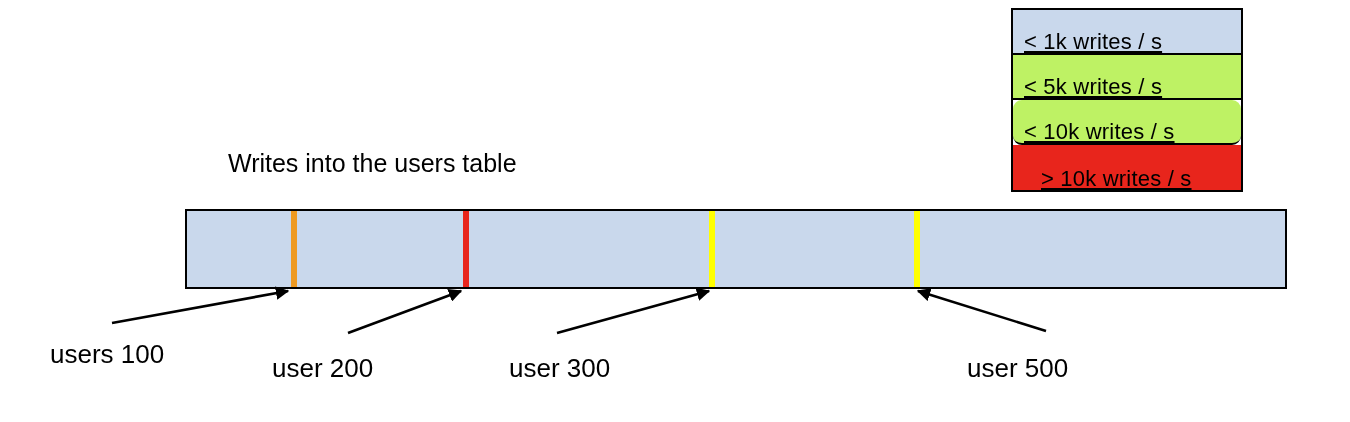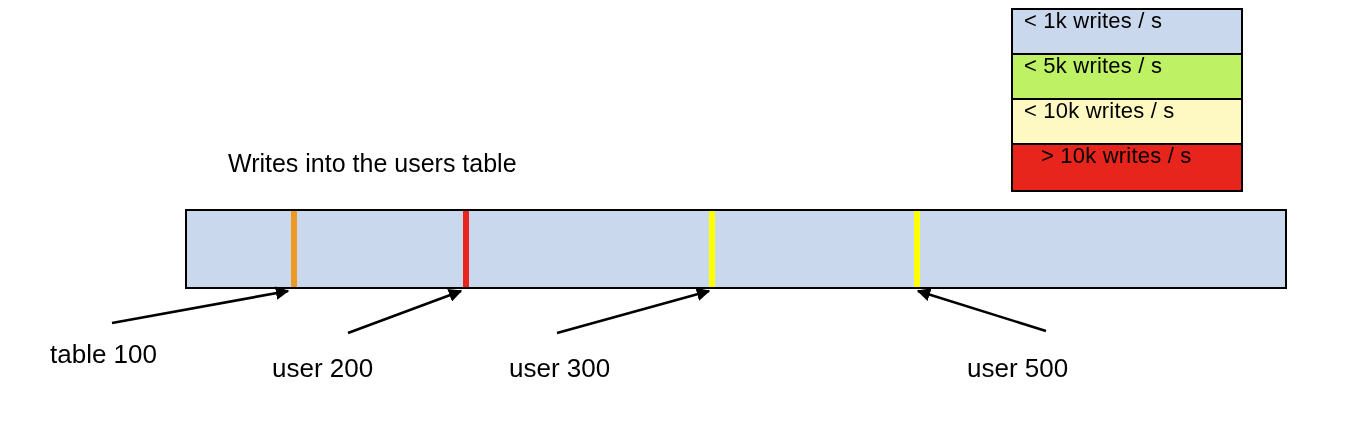--- a/index.html
+++ b/index.html
@@ -22,26 +22,27 @@
     left: 1011px;
     top: 8px;
     width: 232px;
     border: 2px solid #000000;
     box-sizing: border-box;
   }
   .legend-row {
     height: 45px;
     box-sizing: border-box;
     display: flex;
-    align-items: flex-start;
+    align-items: flex-end;
     padding-left: 11px;
     font-size: 22px;
     line-height: 1;
     letter-spacing: 0.2px;
     border-bottom: 2px solid #000000;
+    text-decoration: underline;
   }
   .legend-row:last-child {
     border-bottom: none;
     padding-left: 28px;
   }
 
   
   #chart-title {
     position: absolute;
     left: 200px;
@@ -91,21 +92,21 @@
 </head>
 <body>
 
 <div id="legend">
   <div class="legend-row" style="background: rgb(201, 216, 236);">
     <span>&lt; 1k writes / s</span>
   </div>
   <div class="legend-row" style="background: #bef264;">
     <span>&lt; 5k writes / s</span>
   </div>
-  <div class="legend-row" style="background: #fef9c3;">
+  <div class="legend-row" style="background: #bef264; border-radius: 9px;">
     <span>&lt; 10k writes / s</span>
   </div>
   <div class="legend-row" style="background: rgb(232, 37, 28);">
     <span>&gt; 10k writes / s</span>
   </div>
 </div>
 
 <div id="chart-title">Writes into the users table</div>
 
 <div id="bar" style="background: rgb(201, 216, 236);">
@@ -120,16 +121,16 @@
     <marker id="ah" viewBox="0 0 10 10" refX="9" refY="5" markerWidth="5.2" markerHeight="5.2" orient="auto-start-reverse">
       <path d="M 0 0 L 10 5 L 0 10 z" fill="#000000"></path>
     </marker>
   </defs>
   <line x1="112" y1="323" x2="288" y2="291" stroke="#000000" stroke-width="2.6" marker-end="url(#ah)"></line>
   <line x1="348" y1="333" x2="461" y2="291" stroke="#000000" stroke-width="2.6" marker-end="url(#ah)"></line>
   <line x1="557" y1="333" x2="709" y2="291" stroke="#000000" stroke-width="2.6" marker-end="url(#ah)"></line>
   <line x1="1046" y1="331" x2="918" y2="291" stroke="#000000" stroke-width="2.6" marker-end="url(#ah)"></line>
 </svg>
 
-<div class="user-label" style="left:50px; top:341px;">table 100</div>
+<div class="user-label" style="left:50px; top:341px;">users 100</div>
 <div class="user-label" style="left:272px; top:355px;">user 200</div>
 <div class="user-label" style="left:509px; top:355px;">user 300</div>
 <div class="user-label" style="left:967px; top:355px;">user 500</div>
 
 </body></html>

